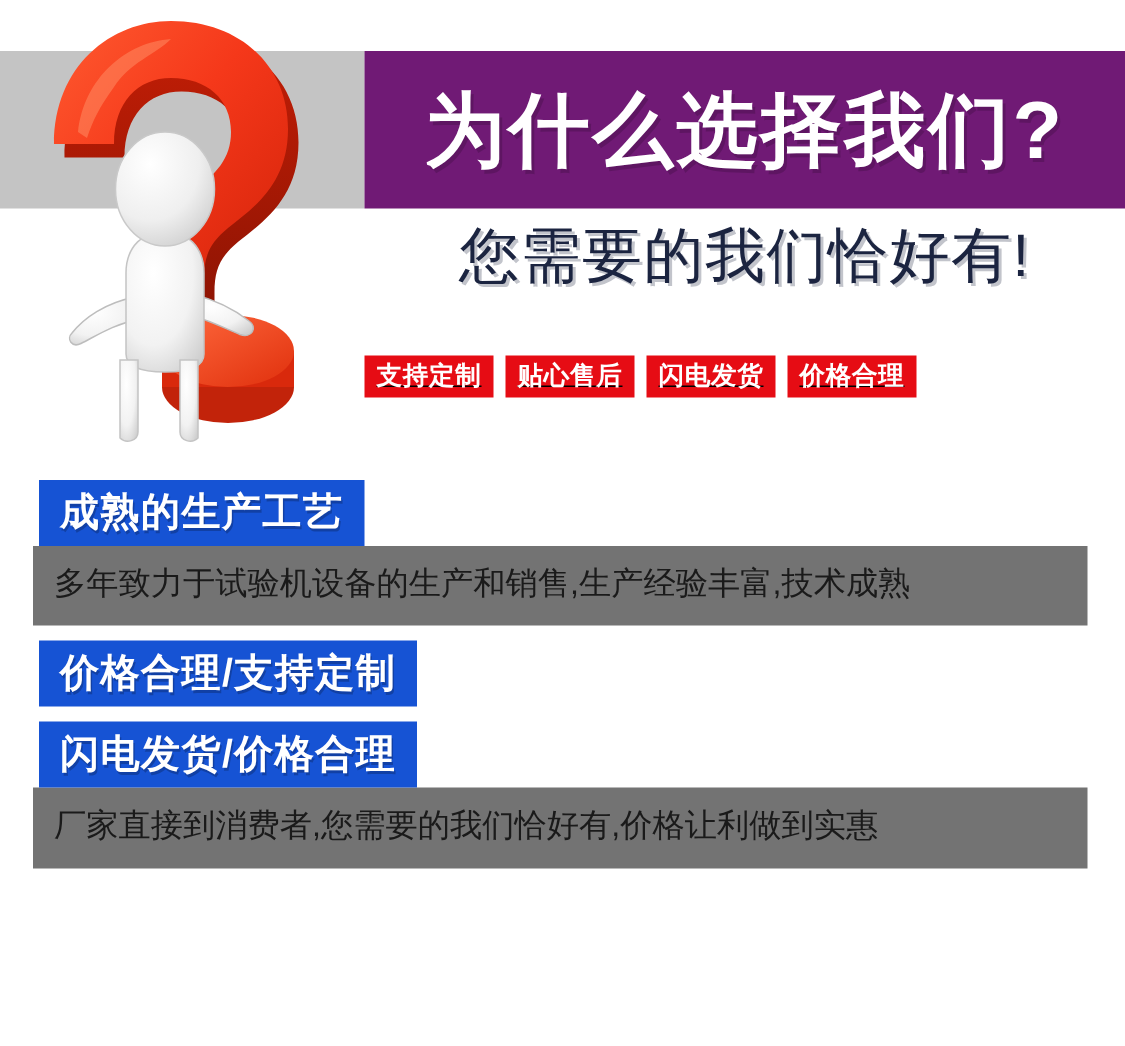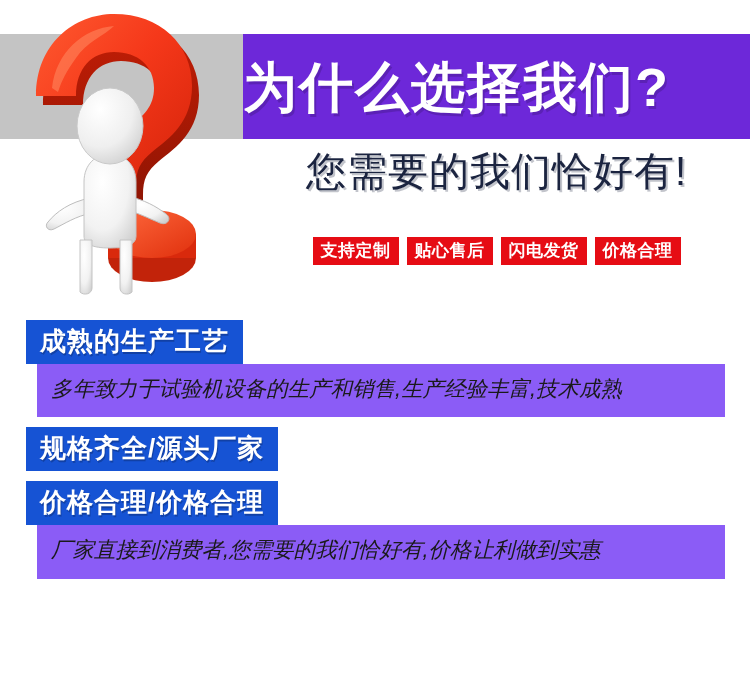--- a/index.html
+++ b/index.html
@@ -32,24 +32,24 @@
     background: #c4c4c4;
   }
 
   
   #title-band {
     position: absolute;
     left: 243px;
     top: 34px;
     width: 507px;
     height: 105px;
-    background: #6d28d9;
+    background: #701a75;
     display: flex;
     align-items: center;
-    justify-content: flex-start;
+    justify-content: center;
   }
   #title-band .title-text {
     color: #ffffff;
     font-size: 54px;
     font-weight: bold;
     letter-spacing: 2px;
     line-height: 1;
     white-space: nowrap;
     text-shadow: 2px 3px 0 rgba(0,0,0,0.16);
   }
@@ -82,22 +82,23 @@
     text-shadow: 2px 2px 0 rgba(120,125,140,0.45);
   }
 
   
   #badges {
     position: absolute;
     left: 243px;
     top: 237px;
     width: 507px;
     display: flex;
-    justify-content: center;
+    justify-content: flex-start;
     gap: 8px;
+    text-decoration: underline;
   }
   .badge {
     background: #e60c14;
     color: #ffffff;
     font-size: 17px;
     font-weight: bold;
     line-height: 1;
     padding: 6px 8px 7px 8px;
     letter-spacing: 0.5px;
     white-space: nowrap;
@@ -126,28 +127,27 @@
     font-size: 26px;
     font-weight: bold;
     line-height: 1;
     padding: 8px 14px 10px 14px;
     margin-left: 26px;
     letter-spacing: 1px;
     white-space: nowrap;
     text-shadow: 1px 2px 0 rgba(0,0,0,0.22);
   }
   .feature-body {
-    background: #8b5cf6;
+    background: #737373;
     color: #1a1a1a;
     font-size: 21.5px;
     line-height: 1.55;
     padding: 9px 14px 11px 14px;
-    margin: 0 25px 0 37px;
+    margin: 0 25px 0 22px;
     box-sizing: border-box;
-    font-style: italic;
   }
 </style>
 </head>
 <body>
 
 <div id="banner">
 
   <div id="grey-band"></div>
 
   <div id="title-band">
@@ -256,21 +256,21 @@
 </div>
 
 <div id="features">
 
   <div class="feature">
     <div class="feature-head">成熟的生产工艺</div>
     <div class="feature-body">多年致力于试验机设备的生产和销售,生产经验丰富,技术成熟</div>
   </div>
 
   <div class="feature">
-    <div class="feature-head">规格齐全/源头厂家</div>
+    <div class="feature-head">价格合理/支持定制</div>
   </div>
 
   <div class="feature">
-    <div class="feature-head">价格合理/价格合理</div>
+    <div class="feature-head">闪电发货/价格合理</div>
     <div class="feature-body">厂家直接到消费者,您需要的我们恰好有,价格让利做到实惠</div>
   </div>
 
 </div>
 
 </body></html>

